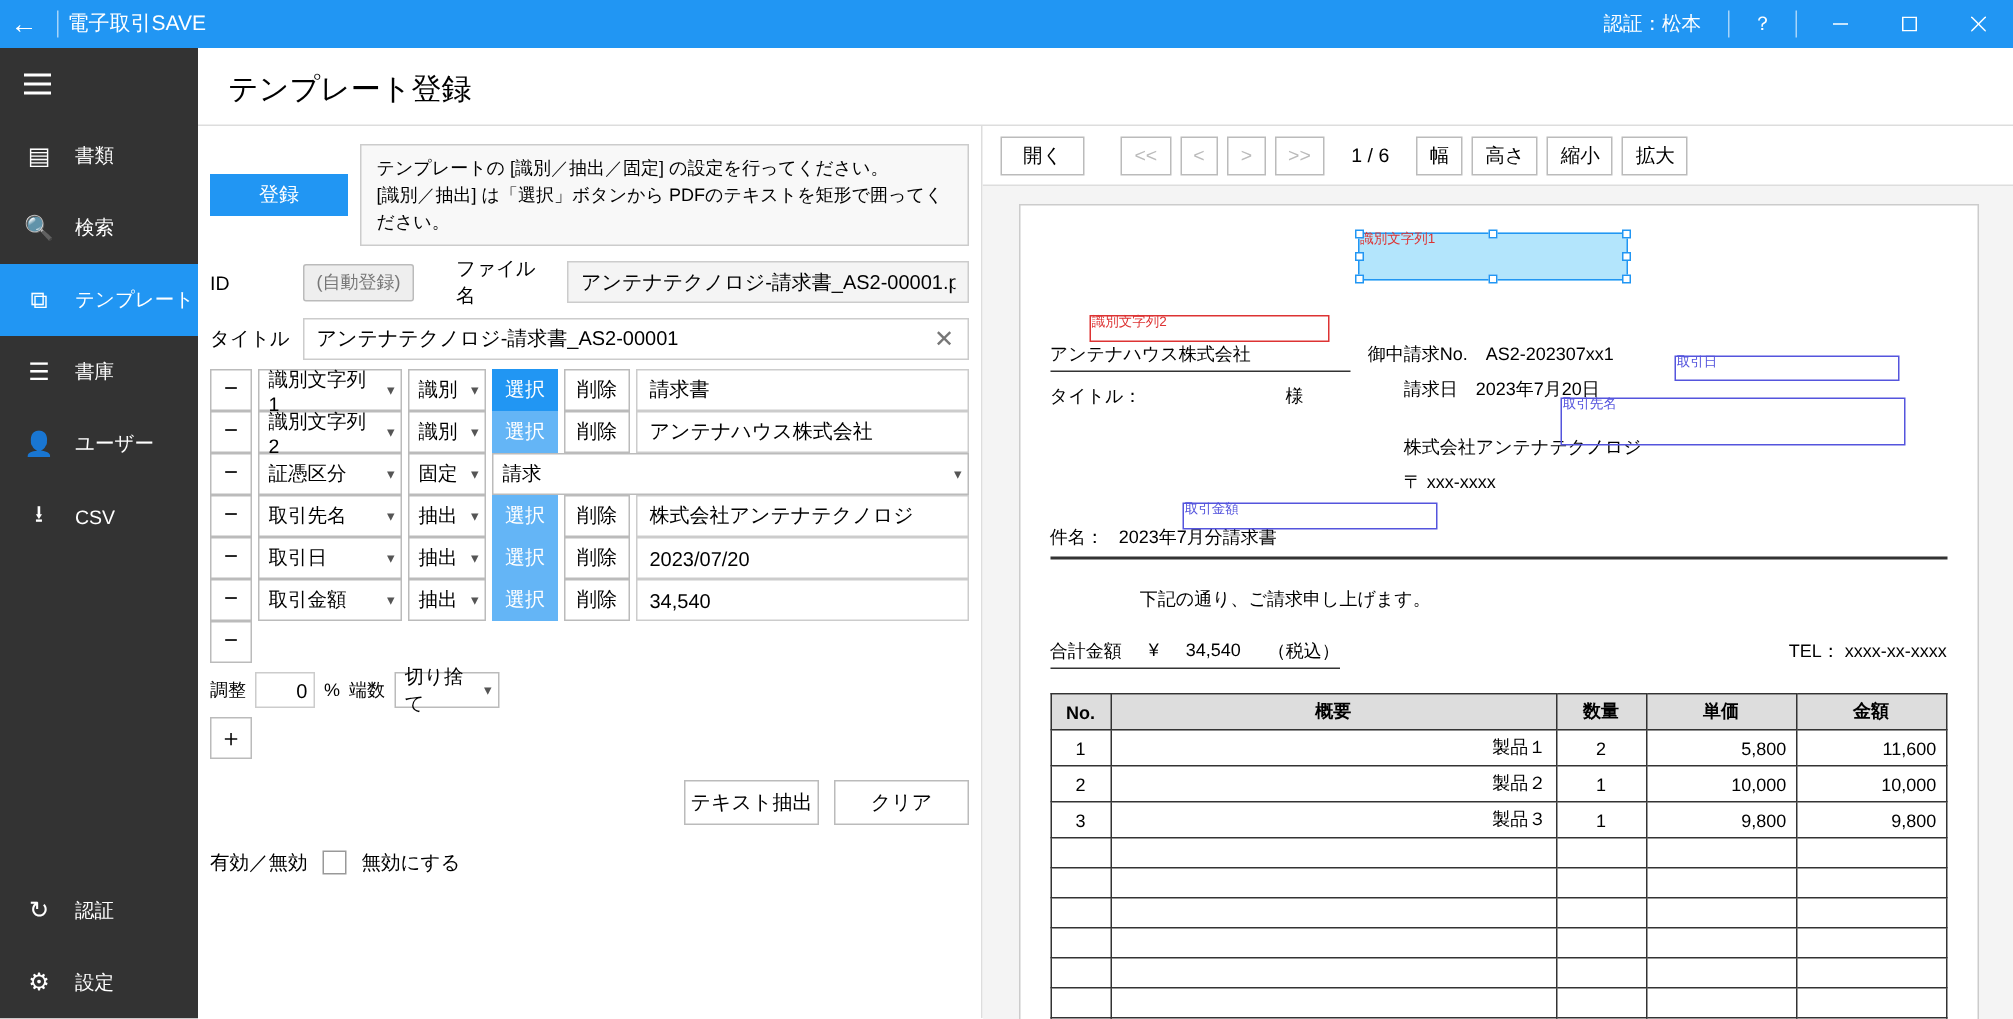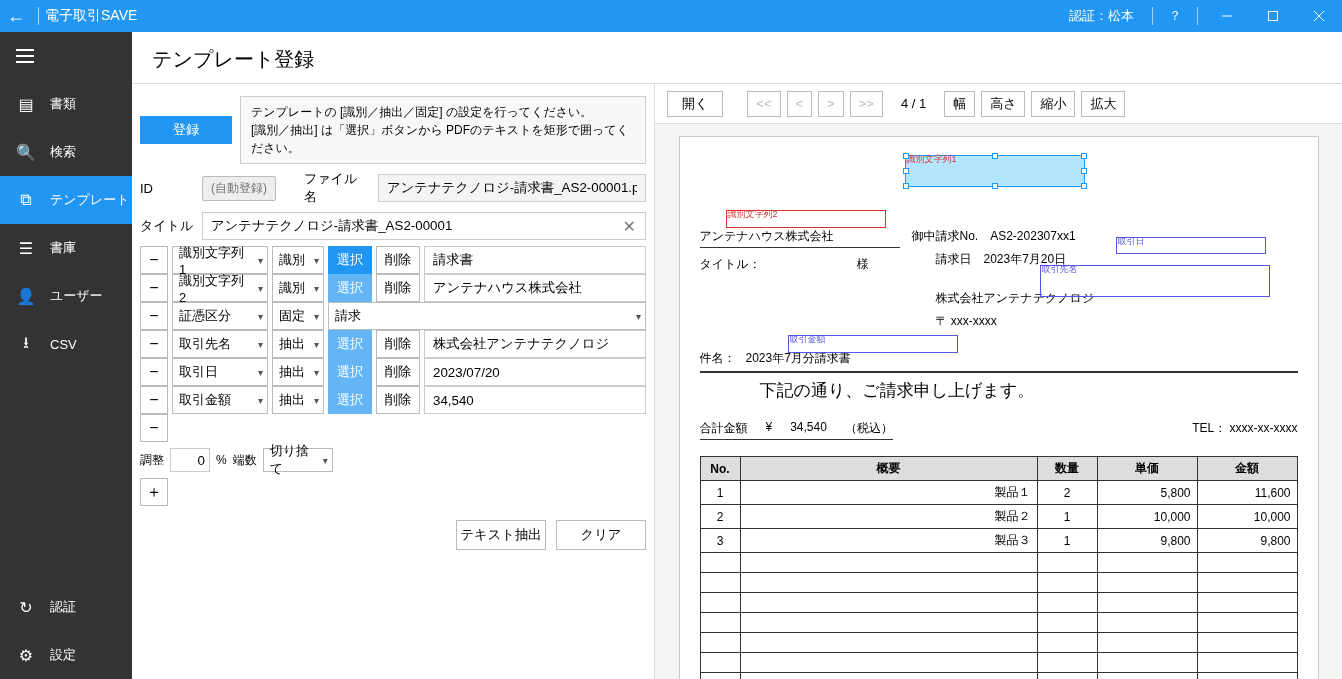--- a/index.html
+++ b/index.html
@@ -91,21 +91,21 @@
 .sel-amount { border-color: #55d; left: 108px; top: 198px; width: 170px; height: 18px; }
 .sel-lbl { color: #d33; position: absolute; top: -1px; left: 1px; font-size: 9px; }
 .sel-lbl.b { color: #55d; }
 
 .doc-title { text-align: center; font-size: 20px; font-weight: bold; letter-spacing: 8px; margin-top: 6px; }
 .doc-row { display: flex; justify-content: flex-start; margin-top: 40px; font-size: 12px; }
 .doc-row .left { }
 .doc-row .right { text-align: left; }
 .doc-underline { border-bottom: 1px solid #333; padding-bottom: 2px; display: inline-block; width: 200px; }
 .doc-subject { border-bottom: 2px solid #333; padding: 4px 0; margin-top: 16px; font-size: 12px; display: flex; gap: 10px; }
-.doc-note { font-size: 17px; margin-top: 6px; padding-left: 60px; }
+.doc-note { font-size: 12px; margin-top: 18px; padding-left: 60px; }
 .doc-total-row { display: flex; justify-content: space-between; margin-top: 18px; font-size: 12px; }
 .doc-total { border-bottom: 1px solid #333; display: inline-flex; gap: 18px; padding-bottom: 2px; }
 
 .doc-table { width: 100%; border-collapse: collapse; margin-top: 16px; font-size: 12px; }
 .doc-table th, .doc-table td { border: 1px solid #333; padding: 3px 6px; height: 20px; }
 .doc-table th { background: #ddd; }
 .doc-table td.num { text-align: right; }
 .doc-table td.c { text-align: center; }
 .doc-table .desc { text-align: right; }
 </style>
@@ -303,31 +303,36 @@
 
         <div class="def-row">
           <button class="sq-btn">＋</button>
         </div>
 
         <div class="bottom-actions">
           <button>テキスト抽出</button>
           <button>クリア</button>
         </div>
 
+        <div class="enable-row">
+          <span>有効／無効</span>
+          <span class="cb"></span>
+          <span>無効にする</span>
+        </div>
       </div>
 
       <div class="preview-area">
         <div class="preview-toolbar">
           <button class="tb-btn">開く</button>
           <div style="width:12px"></div>
           <button class="tb-btn sm" disabled="">&lt;&lt;</button>
           <button class="tb-btn sm" disabled="">&lt;</button>
           <button class="tb-btn sm" disabled="">&gt;</button>
           <button class="tb-btn sm" disabled="">&gt;&gt;</button>
-          <span class="page-info">4 / 1</span>
+          <span class="page-info">1 / 6</span>
           <button class="tb-btn sm">幅</button>
           <button class="tb-btn sm">高さ</button>
           <button class="tb-btn sm">縮小</button>
           <button class="tb-btn sm">拡大</button>
         </div>
 
         <div class="preview-scroll">
           <div class="pdf-page">
 
             <div class="sel-box sel-title">

